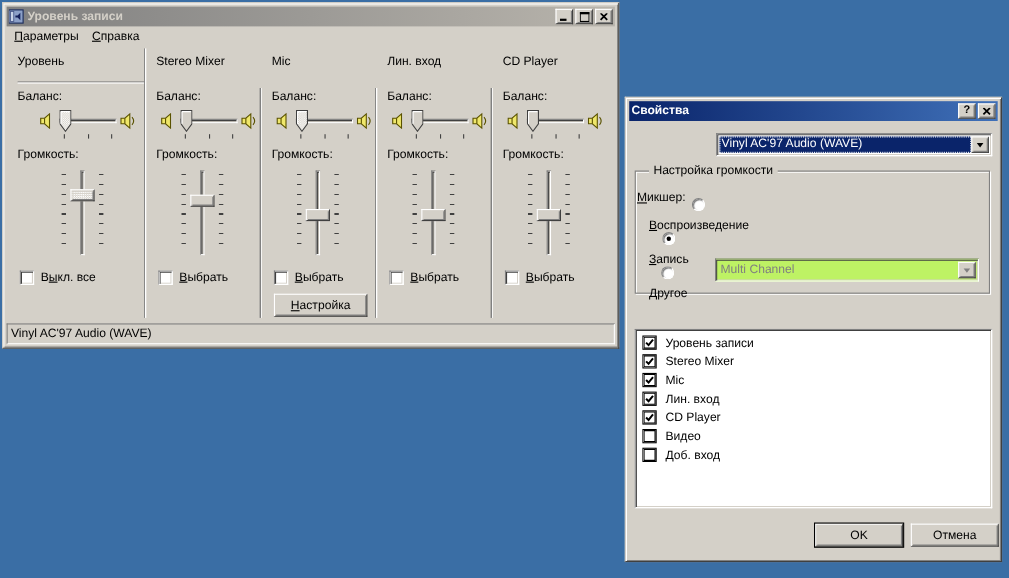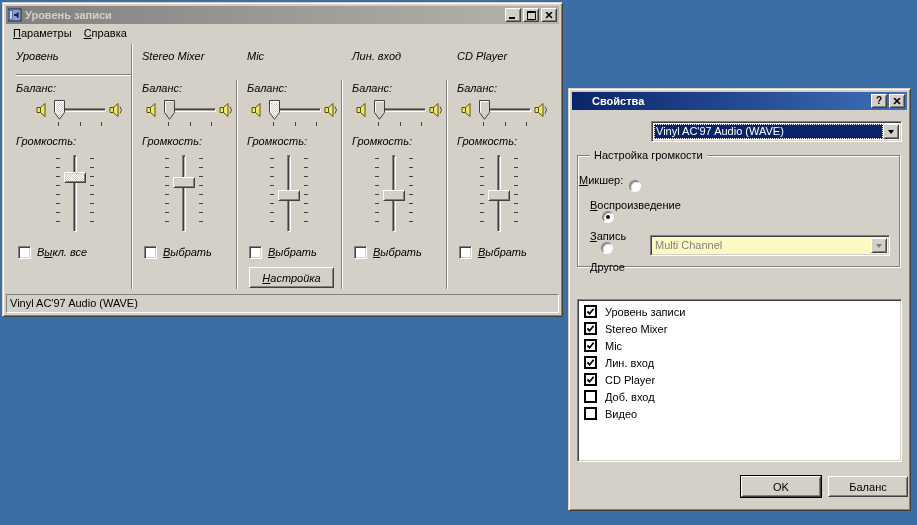--- a/index.html
+++ b/index.html
@@ -46,21 +46,21 @@
   .menubar { position:absolute; left:3px; right:3px; top:21px; height:18px; display:flex; align-items:center; padding-left:1px; }
   .menu-item { padding:12px 6px; }
   .statusbar { position:absolute; left:3px; right:3px; bottom:3px; height:19px; }
   .status-panel {
     position:absolute; inset:0;
     border:1px solid; border-color:#808080 #fff #fff #808080;
     padding:2px 3px; white-space:nowrap; overflow:hidden;
   }
   
   .columns { position:absolute; left:3px; right:3px; top:39px; bottom:25px; display:flex; }
-  .col { position:relative; padding:8px 0 0 10px;font-style:italic; }
+  .col { position:relative; padding:8px 0 0 10px; }
   .col::before { content:""; position:absolute; left:-1px; width:2px;
     background:linear-gradient(to right,#808080 50%,#fff 50%); display:none; }
   .col.sep-full::before { display:block; top:2px; bottom:2px; }
   .col.sep-part::before { display:block; top:38px; bottom:2px; }
   .col-header { height:14px; white-space:nowrap; }
   .header-rule { margin:10px 0 6px; height:2px; width:116px;
     border-top:1px solid #808080; border-bottom:1px solid #fff; }
   .header-rule.spacer { border:none; }
   .lbl { height:14px; white-space:nowrap; }
   .balance-row { margin-top:2px; height:28px; display:flex; align-items:flex-start; gap:3px; }
@@ -85,21 +85,21 @@
   .vticks.left { left:3px; } .vticks.right { right:3px; }
   .vthumb { position:absolute; left:11px; width:22px; height:11px; }
   .vthumb.hatch, .hatch-fill { background-image:repeating-conic-gradient(#fff 0% 25%, #D4D0C8 25% 50%); background-size:2px 2px; }
   .chk-row { margin-top:9px; height:14px; display:flex; align-items:center; gap:6px; margin-left:2px; white-space:nowrap; }
   .mchk { width:13px; height:13px; background:#fff; flex:none; }
   .col-btn { margin-top:8px; margin-left:2px; width:85px; height:21px;
     display:flex; align-items:center; justify-content:center; cursor:default; }
   
   .dlg-label { position:absolute; white-space:nowrap;margin-top:48px; }
   .combo { position:absolute; background:#fff; }
-  .combo.disabled { background:#fef9c3; }
+  .combo.disabled { background:#bef264; }
   .combo-text { position:absolute; left:2px; top:2px; right:18px; bottom:2px;
     padding:1px 0 0 2px; white-space:nowrap; overflow:hidden; }
   .combo-text.selected { background:#0A246A; color:#fff; outline:1px dotted #fff; outline-offset:-1px; }
   .combo-text.disabled { color:#808080; }
   .combo-arrow { position:absolute; right:2px; top:2px; bottom:2px; width:16px;
     display:flex; align-items:center; justify-content:center; }
   .arrow-down { width:0; height:0; border-left:3px solid transparent; border-right:3px solid transparent; border-top:4px solid #000; }
   .disabled .arrow-down { border-top-color:#808080; }
   .groupbox { position:absolute; border:1px solid #808080;
     box-shadow: inset 1px 1px 0 #fff, 1px 1px 0 #fff; }
@@ -381,21 +381,21 @@
 
   </div>
     </div>
   <div class="statusbar">
     <div class="status-panel">Vinyl AC'97 Audio (WAVE)</div>
   </div>
 </div>
 
 <div class="window" id="props-window" style="left:568px; top:88px; width:343px; height:423px;">
   <div class="titlebar active">
-    <span class="title-text" style="margin-left:18px;">Свойства</span>
+    <span class="title-text" style="margin-left:0;">Свойства</span>
     <span class="tbtns">
       <div class="tbtn btn3d">
           <b>?</b>
         </div>
       <div class="tbtn btn3d">
         <svg width="8" height="7" viewBox="0 0 8 7">
             <path d="M1,0 L7,6 M7,0 L1,6" stroke="#000" stroke-width="1.6"></path>
           </svg>
       </div>
     </span>
@@ -469,23 +469,23 @@
       <div class="list-item">
      <span class="lchk">
           <svg width="9" height="9" viewBox="0 0 10 10">
             <polyline points="1.5,5 4,7.5 8.5,2" stroke="#000" stroke-width="2" fill="none"></polyline>
           </svg>
         </span>
      <span>CD Player</span>
    </div>
       <div class="list-item">
      <span class="lchk"></span>
+     <span>Видео</span>
+   </div>
+      <div class="list-item">
+     <span class="lchk"></span>
      <span>Доб. вход</span>
    </div>
-      <div class="list-item">
-     <span class="lchk"></span>
-     <span>Видео</span>
-   </div>
     </div>
 
   <div class="push-btn btn3d default" style="left:172px; top:387px;">OK</div>
-  <div class="push-btn btn3d" style="left:259px; top:387px;">Баланс</div>
+  <div class="push-btn btn3d" style="left:259px; top:387px;">Отмена</div>
 </div>
 
 </body></html>

